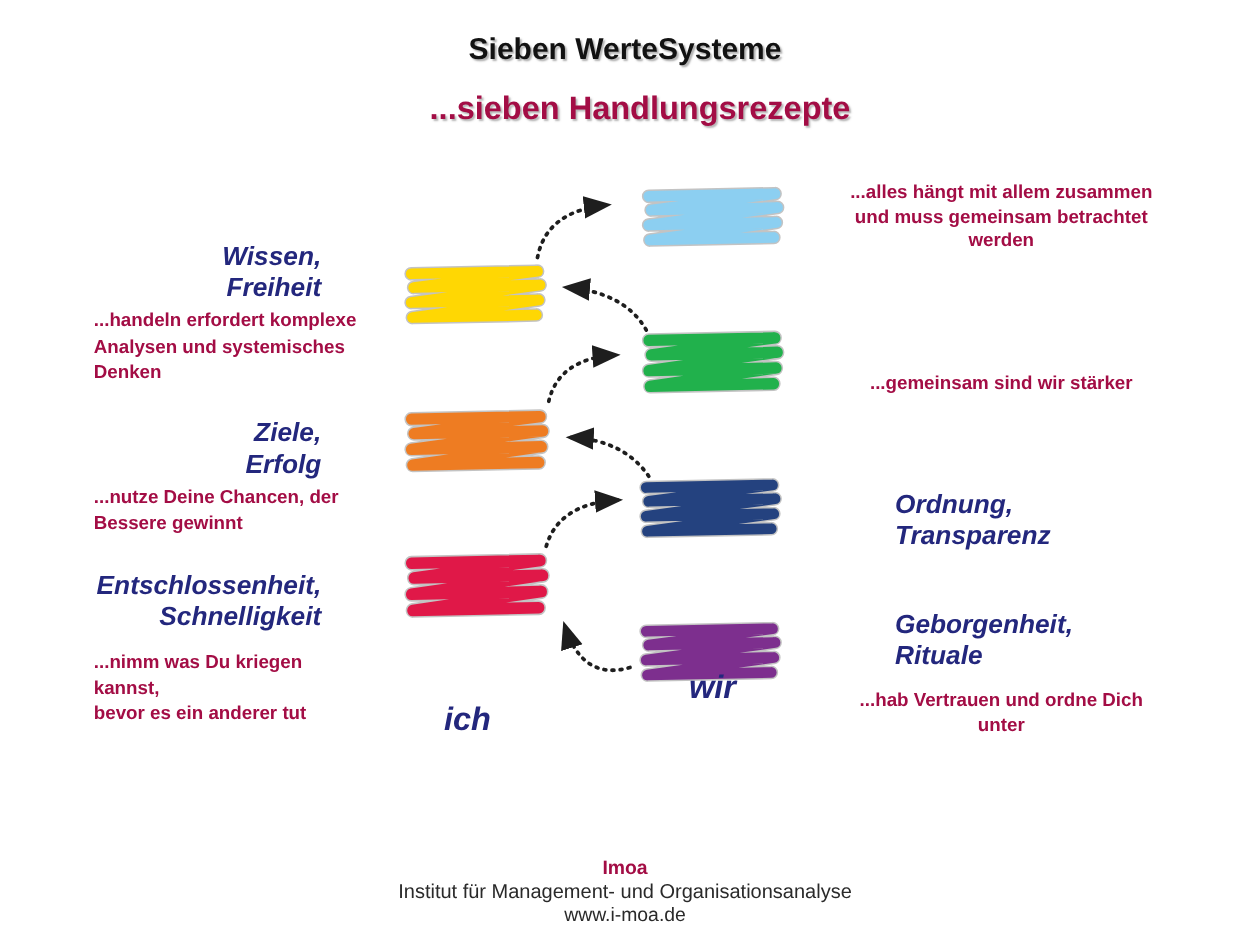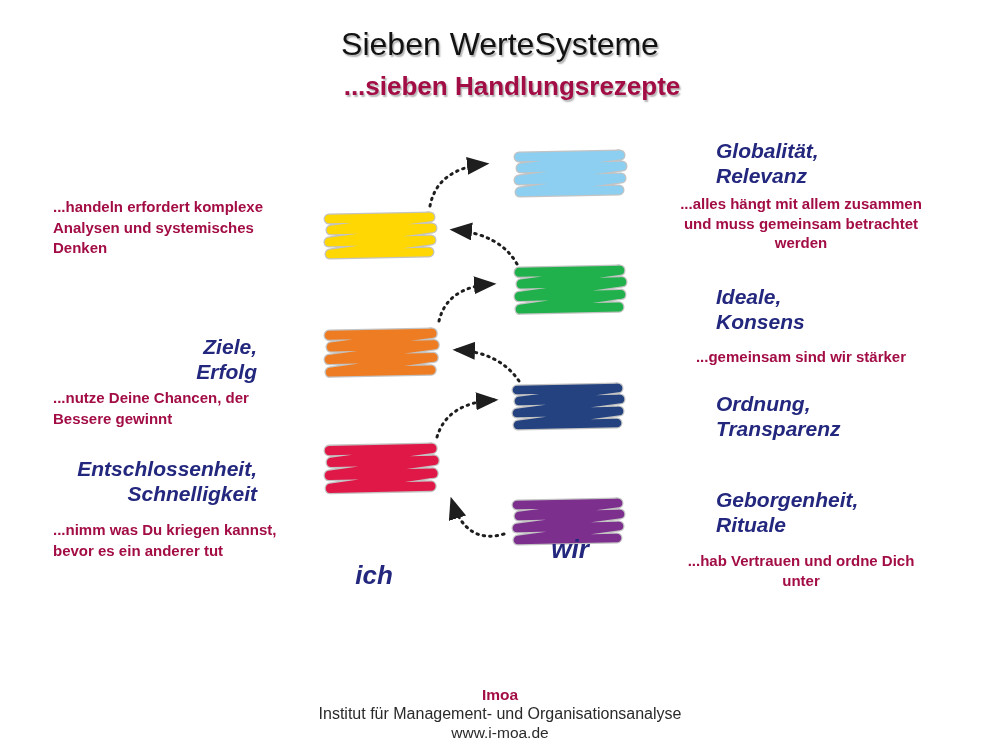--- a/index.html
+++ b/index.html
@@ -15,21 +15,21 @@
     width:1000px;height:750px;
     background:#ffffff;
     font-family:"Liberation Sans", sans-serif;
     overflow:hidden;
   }
   .abs{position:absolute;}
   
   .page-title{
     left:0;top:26px;width:1000px;
     text-align:center;
-    font-size:32px;font-weight:normal;color:var(--ink);
+    font-size:24px;font-weight:bold;color:var(--ink);
     text-shadow:1.5px 1.5px 1.5px rgba(110,110,110,0.55);
   }
   .page-subtitle{
     left:12px;top:71px;width:1000px;
     text-align:center;
     font-size:26px;font-weight:bold;color:var(--crimson);
     text-shadow:1.5px 1.5px 1.5px rgba(110,110,110,0.5);
   }
   
   .vtitle{
@@ -39,21 +39,21 @@
     white-space:pre-line;
   }
   .vdesc{
     font-size:15px;line-height:20.5px;
     font-weight:bold;
     color:var(--crimson);
     white-space:pre-line;
   }
   .lblock{left:53px;width:245px;}
   .lblock .vtitle{text-align:right;padding-right:41px;}
-  .lblock .vdesc{text-align:left;margin-top:4px;}
+  .lblock .vdesc{text-align:left;margin-top:4px;margin-left:22px;}
   .rblock{left:666px;width:270px;}
   .rblock .vtitle{text-align:left;padding-left:50px;}
   .rblock .vdesc{text-align:center;margin-top:6px;line-height:19.5px;}
   
   #diagram{position:absolute;left:0;top:0;pointer-events:none;}
   .scrib-outline{stroke:#c3c3c3;stroke-width:11;fill:none;}
   .scrib-ink{stroke-width:8.6;fill:none;}
   .arrow{
     fill:none;stroke:var(--arrow);stroke-width:3;
     stroke-dasharray:1.5 5;stroke-linecap:round;
@@ -68,47 +68,45 @@
   .footer .org-full{font-size:16px;line-height:19px;}
   .footer .website{font-size:15.5px;line-height:19px;}
 </style>
 </head>
 <body>
 
 <div class="abs page-title">Sieben WerteSysteme</div>
 <div class="abs page-subtitle">...sieben Handlungsrezepte</div>
 
 <div class="abs lblock" style="top:193px">
+  <div class="vtitle">Wissen,
+Freiheit</div>
   <div class="vdesc">...handeln erfordert komplexe
 Analysen und systemisches
 Denken</div>
 </div>
 <div class="abs lblock" style="top:334px">
   <div class="vtitle">Ziele,
 Erfolg</div>
   <div class="vdesc">...nutze Deine Chancen, der
 Bessere gewinnt</div>
 </div>
 <div class="abs lblock" style="top:456px">
   <div class="vtitle">Entschlossenheit,
 Schnelligkeit</div>
   <div class="vdesc" style="margin-top:14px">...nimm was Du kriegen kannst,
 bevor es ein anderer tut</div>
 </div>
 
 <div class="abs rblock" style="top:138px">
-  <div class="vtitle">Globalität,
-Relevanz</div>
   <div class="vdesc">...alles hängt mit allem zusammen
 und muss gemeinsam betrachtet
 werden</div>
 </div>
 <div class="abs rblock" style="top:284px">
-  <div class="vtitle">Ideale,
-Konsens</div>
   <div class="vdesc" style="margin-top:13px">...gemeinsam sind wir stärker</div>
 </div>
 <div class="abs rblock" style="top:391px">
   <div class="vtitle">Ordnung,
 Transparenz</div>
 </div>
 <div class="abs rblock" style="top:487px">
   <div class="vtitle">Geborgenheit,
 Rituale</div>
   <div class="vdesc" style="margin-top:14px">...hab Vertrauen und ordne Dich

